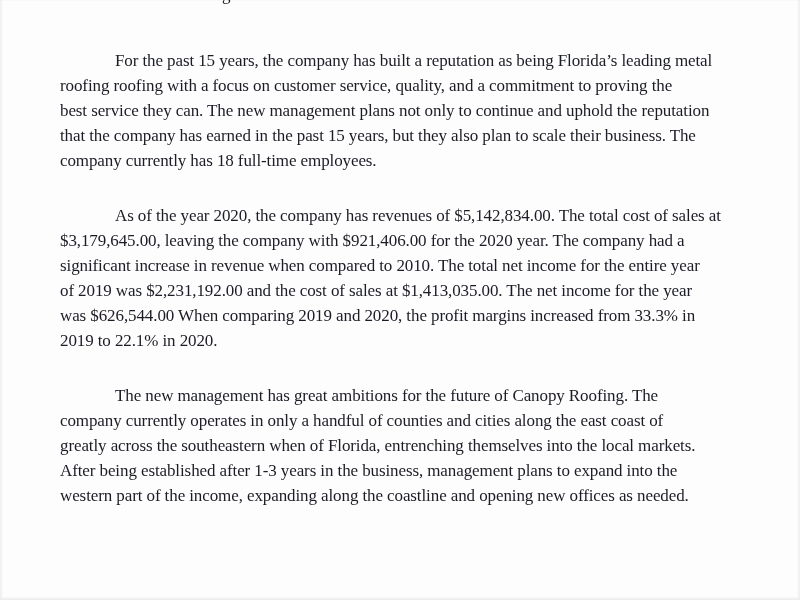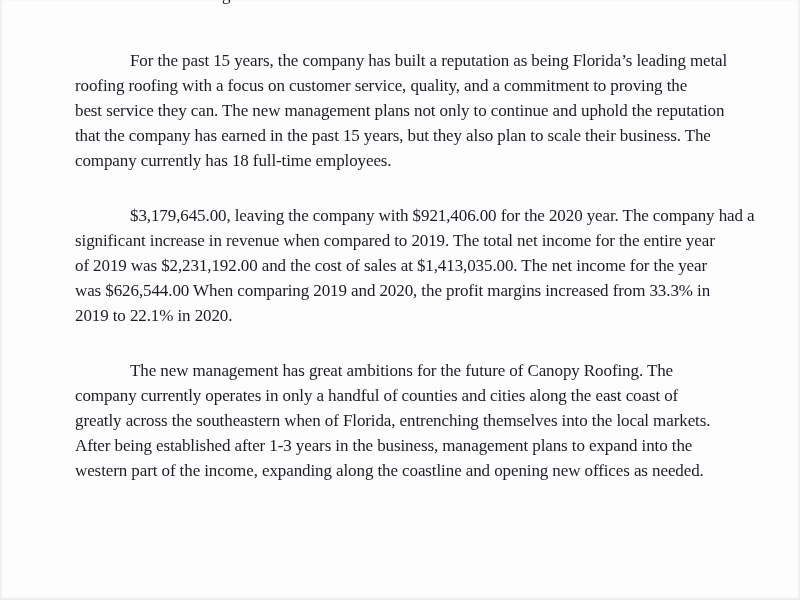--- a/index.html
+++ b/index.html
@@ -26,21 +26,21 @@
   .cutoff {
     position: absolute;
     left: 222px;
     top: -15px;
     font-size: 17px;
     line-height: 20px;
     color: #1c1c26;
   }
   .content {
     position: absolute;
-    left: 75px;
+    left: 60px;
     top: 48px;
     width: 692px;
     font-size: 17px;
     line-height: 25px;
     letter-spacing: -0.1px;
   }
   .para {
     margin: 0 0 30px 0;
   }
   .para .line {
@@ -58,22 +58,23 @@
   <span class="cutoff">g</span>
   <div class="content">
     <div class="para">
         <div class="line">For the past 15 years, the company has built a reputation as being Florida’s leading metal</div>
         <div class="line">roofing roofing with a focus on customer service, quality, and a commitment to proving the</div>
         <div class="line">best service they can. The new management plans not only to continue and uphold the reputation</div>
         <div class="line">that the company has earned in the past 15 years, but they also plan to scale their business. The</div>
         <div class="line">company currently has 18 full-time employees.</div>
       </div>
     <div class="para">
+        <div class="line">As of the year 2020, the company has revenues of $5,142,834.00. The total cost of sales at</div>
         <div class="line">$3,179,645.00, leaving the company with $921,406.00 for the 2020 year. The company had a</div>
-        <div class="line">significant increase in revenue when compared to 2019. The total net income for the entire year</div>
+        <div class="line">significant increase in revenue when compared to 2010. The total net income for the entire year</div>
         <div class="line">of 2019 was $2,231,192.00 and the cost of sales at $1,413,035.00. The net income for the year</div>
         <div class="line">was $626,544.00 When comparing 2019 and 2020, the profit margins increased from 33.3% in</div>
         <div class="line">2019 to 22.1% in 2020.</div>
       </div>
     <div class="para">
         <div class="line">The new management has great ambitions for the future of Canopy Roofing. The</div>
         <div class="line">company currently operates in only a handful of counties and cities along the east coast of</div>
         <div class="line">greatly across the southeastern when of Florida, entrenching themselves into the local markets.</div>
         <div class="line">After being established after 1-3 years in the business, management plans to expand into the</div>
         <div class="line">western part of the income, expanding along the coastline and opening new offices as needed.</div>

